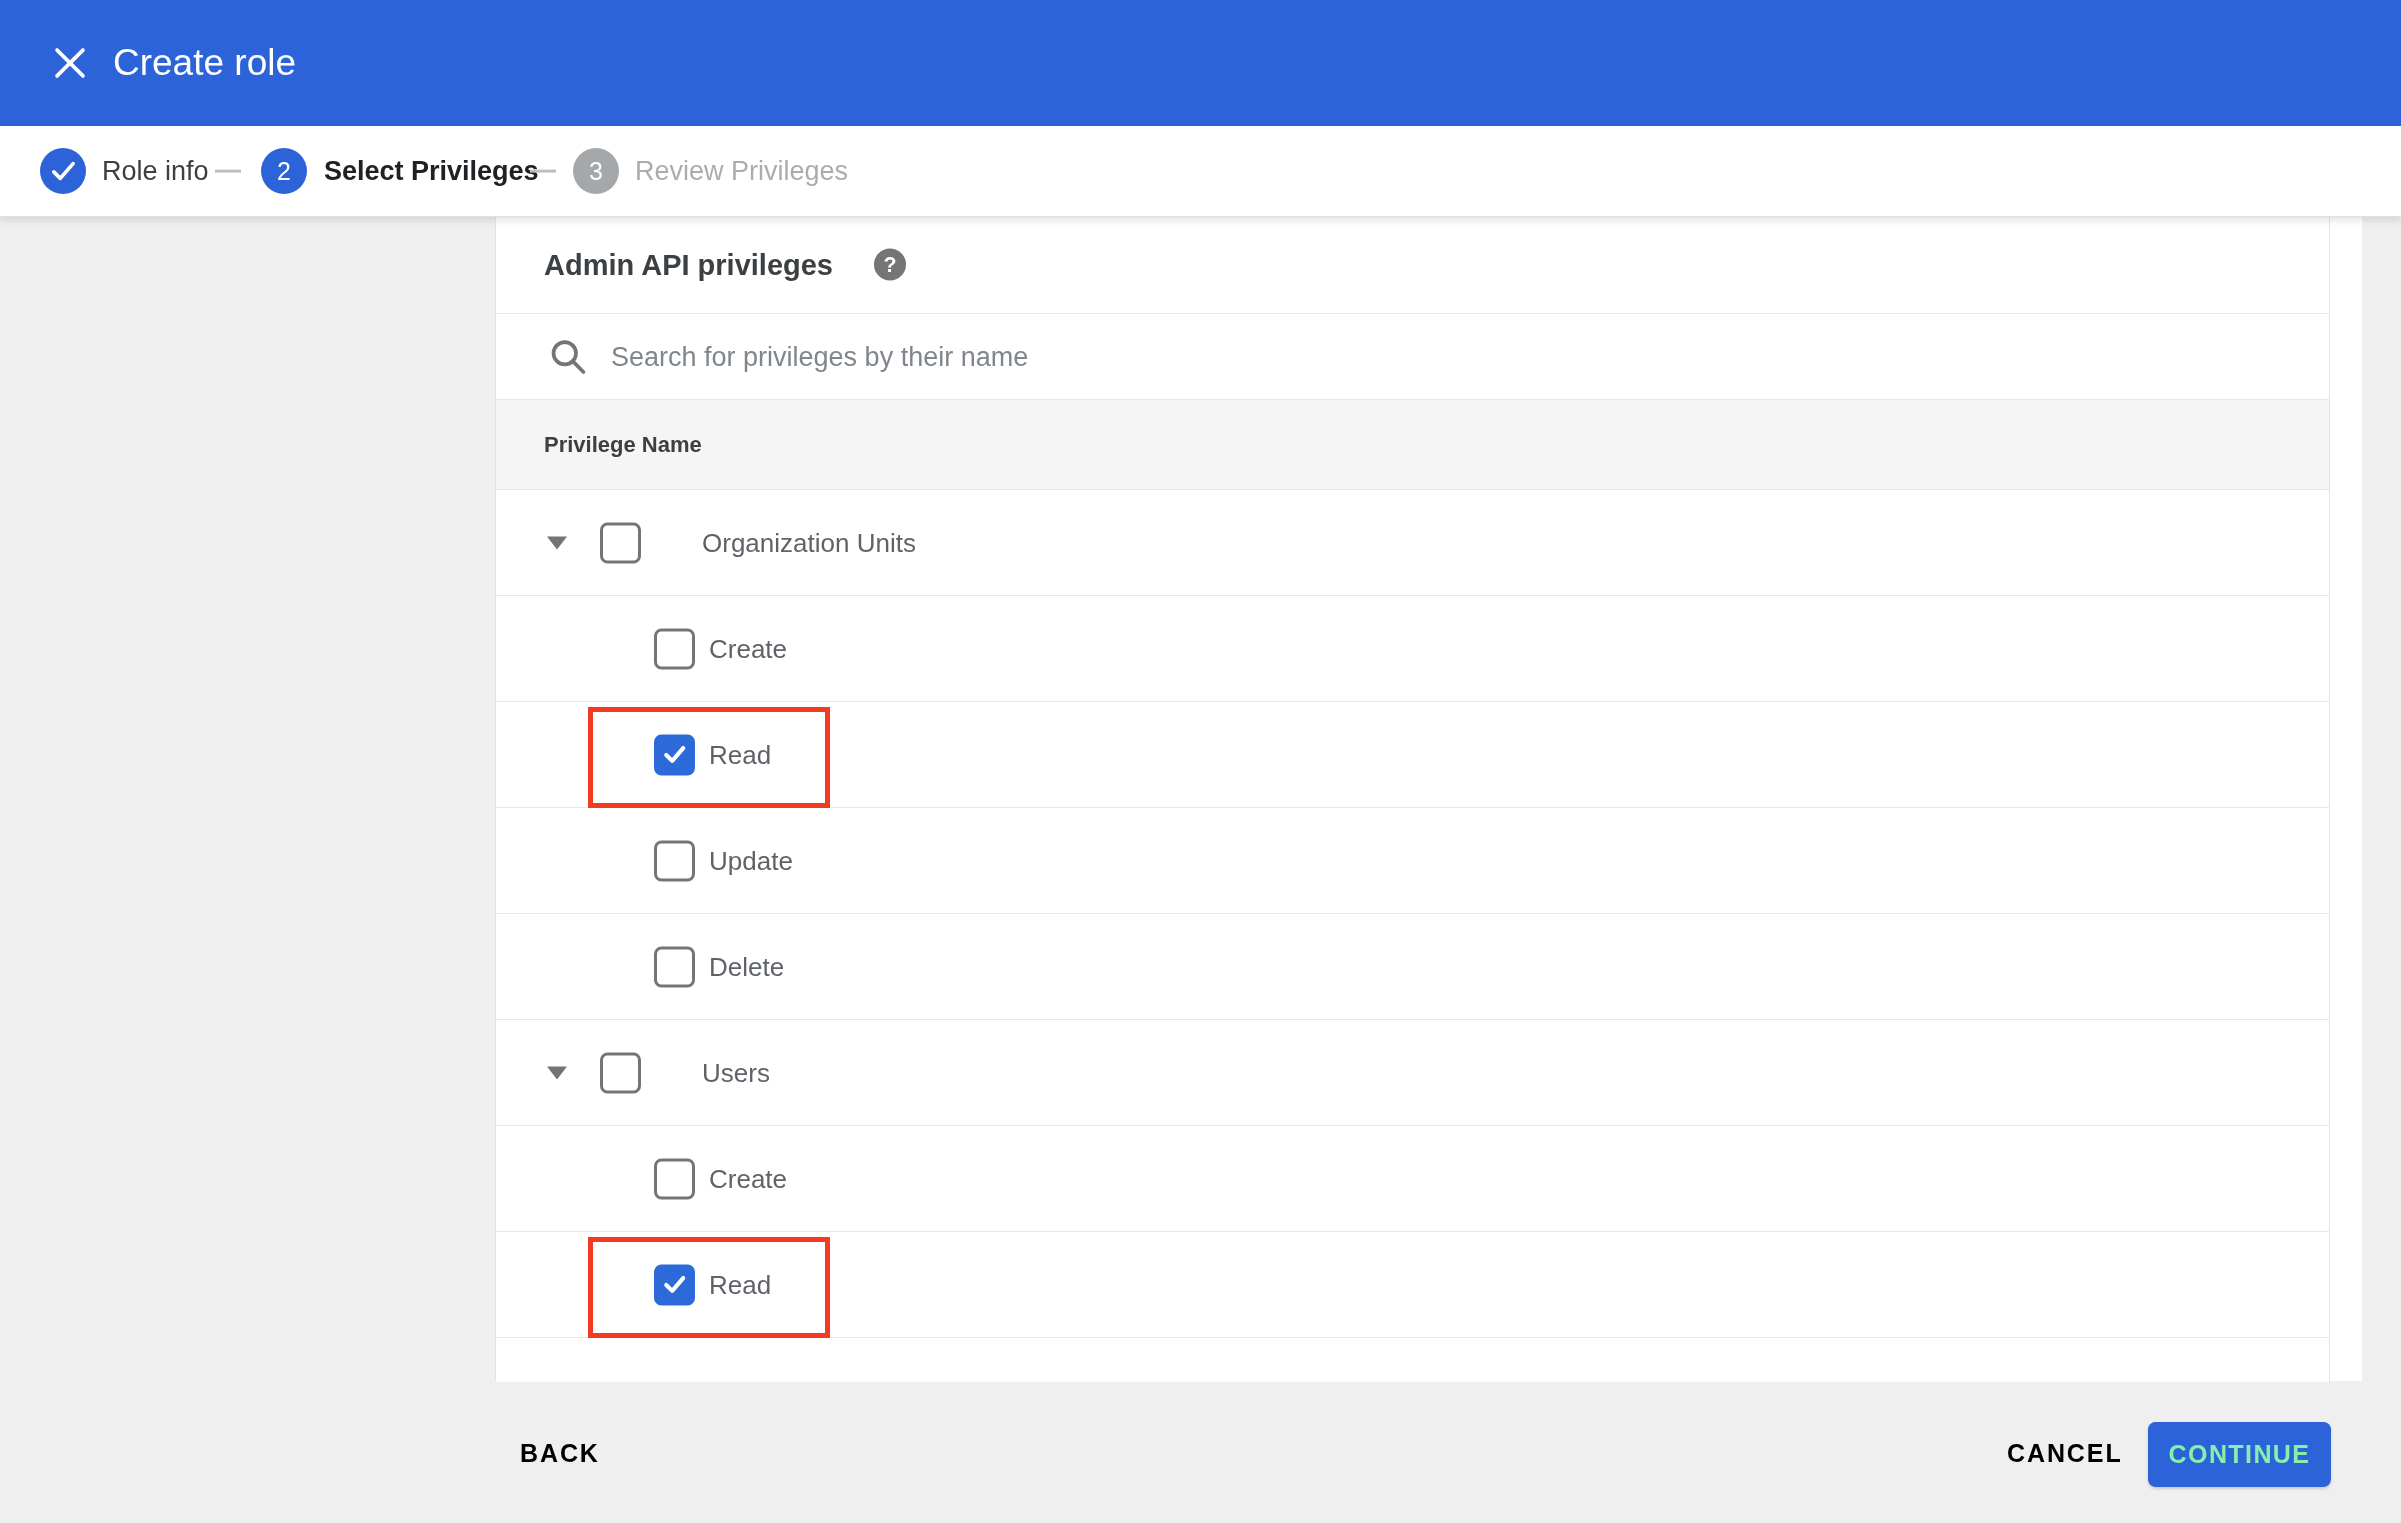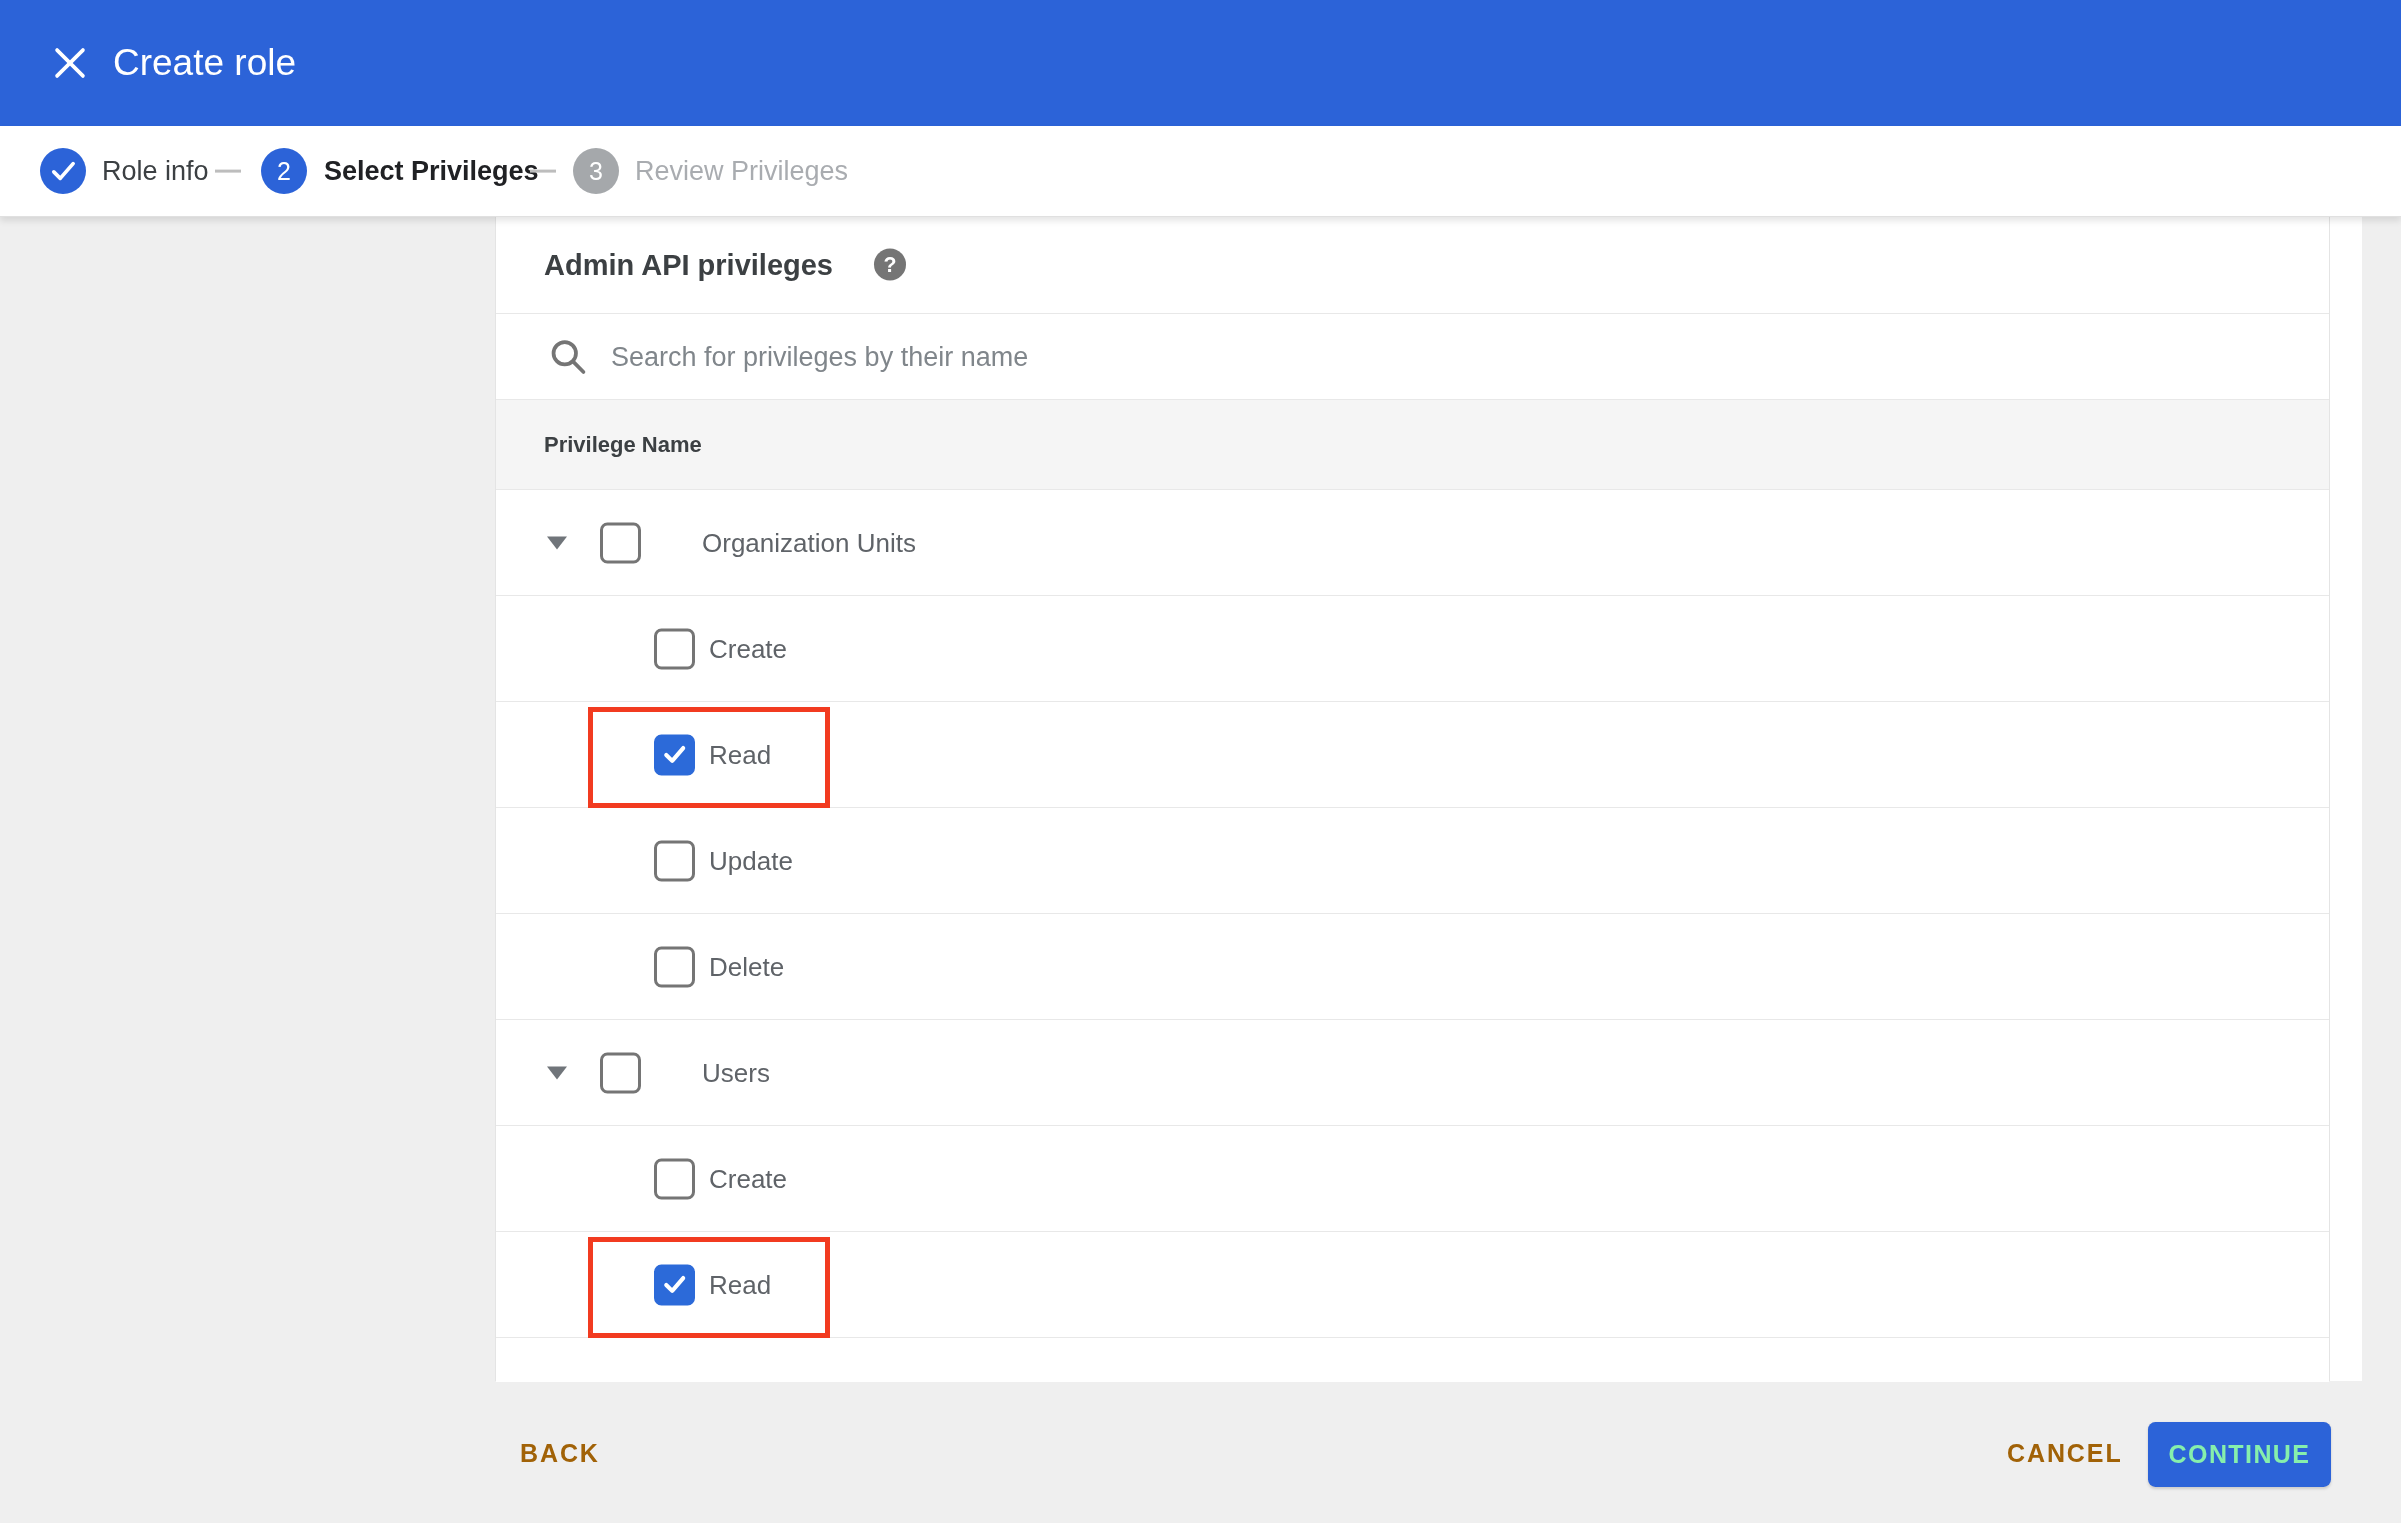--- a/index.html
+++ b/index.html
@@ -70,21 +70,21 @@
   .privilege-row.group .row-label{left:158px;margin-left:48px;}
   .privilege-row.child .row-label{left:213px;}
   .highlight-box{display:none;position:absolute;left:92px;top:4.6px;width:242px;height:101px;
     border:5.6px solid #f23b20;box-sizing:border-box;z-index:3;pointer-events:none;}
   .privilege-row.highlighted .highlight-box{display:block;}
   .partial-row{height:45px;background:#fff;}
 
   
   .footer{position:absolute;left:0;top:1382px;width:2401px;height:142px;background:#efefef;}
   .text-btn{position:absolute;top:0;height:142px;line-height:142px;font-size:25px;font-weight:700;
-    letter-spacing:1.9px;color:#a16207;background:none;border:none;padding:0;cursor:pointer;
+    letter-spacing:1.9px;color:#000000;background:none;border:none;padding:0;cursor:pointer;
     font-family:"Liberation Sans","DejaVu Sans",sans-serif;white-space:nowrap;}
   .back-btn{left:520px;}
   .cancel-btn{left:2007px;}
   .continue-btn{position:absolute;left:2148px;top:40px;width:183px;height:65px;background:#2c63d8;color:#86efac;
     border:none;border-radius:7.4px;font-size:25px;font-weight:700;letter-spacing:1.4px;cursor:pointer;
     font-family:"Liberation Sans","DejaVu Sans",sans-serif;box-shadow:0 1.9px 2.8px rgba(0,0,0,0.15);}
 </style>
 </head>
 <body>
 

